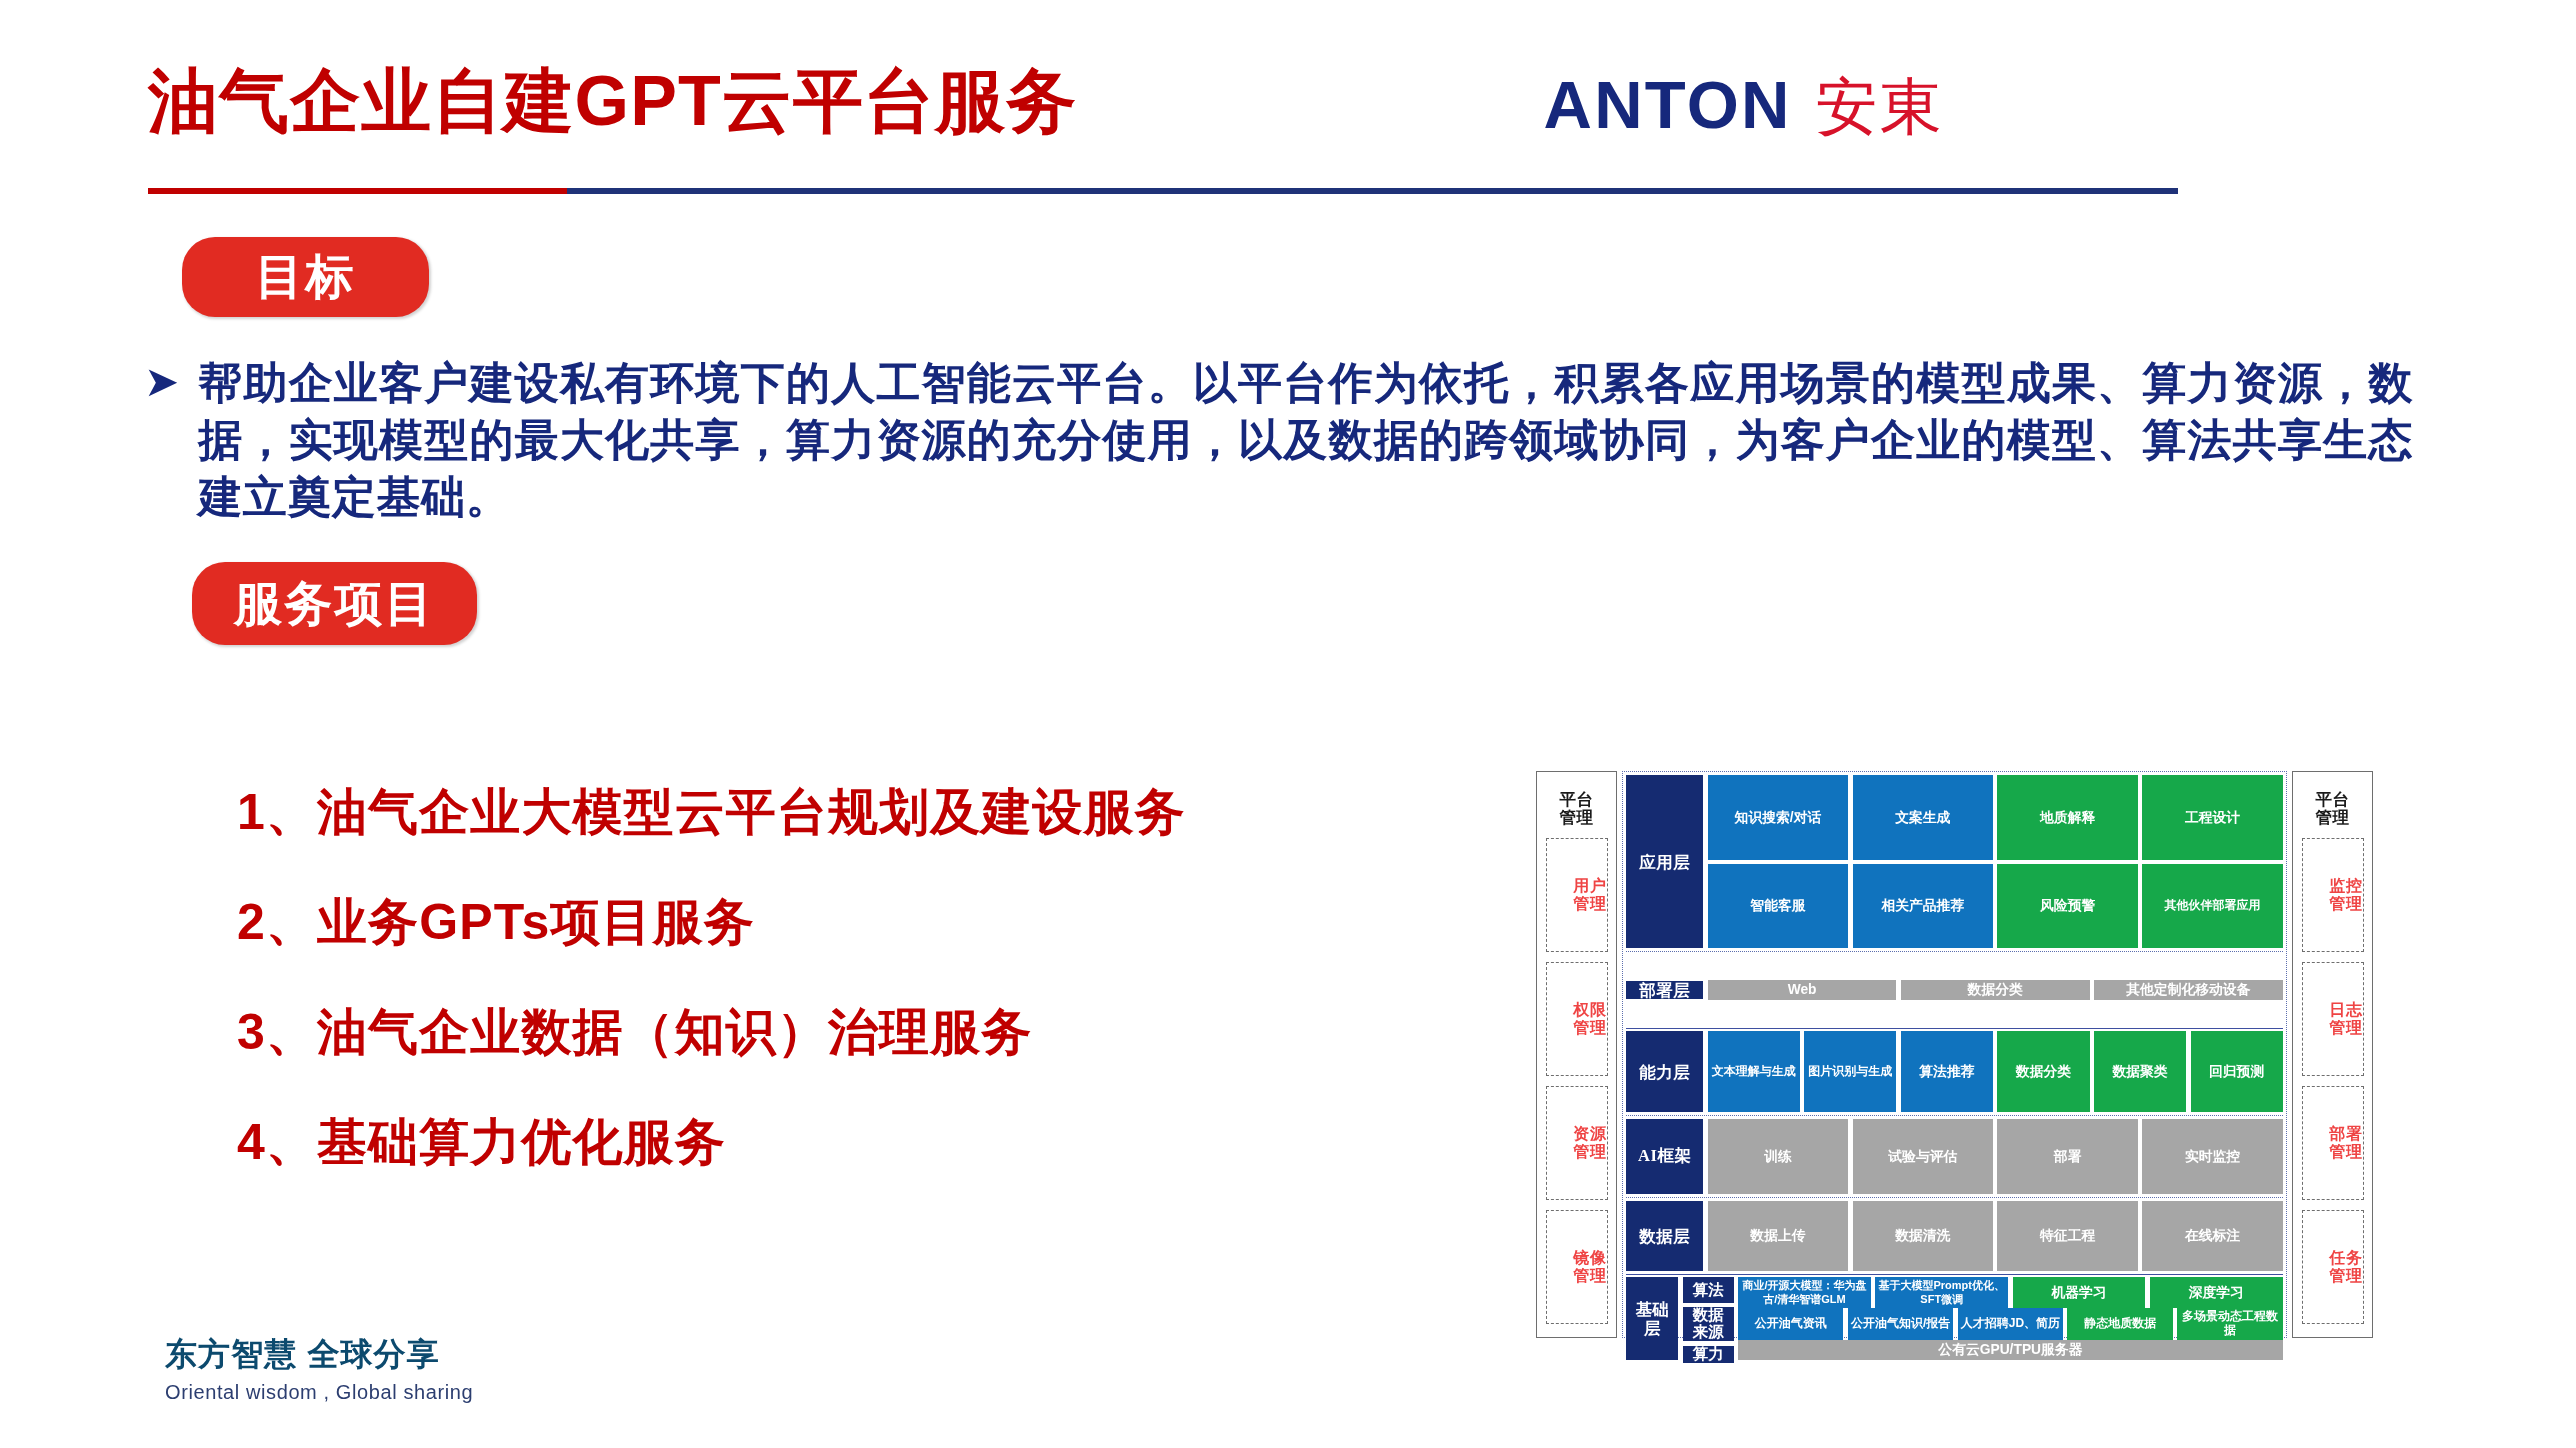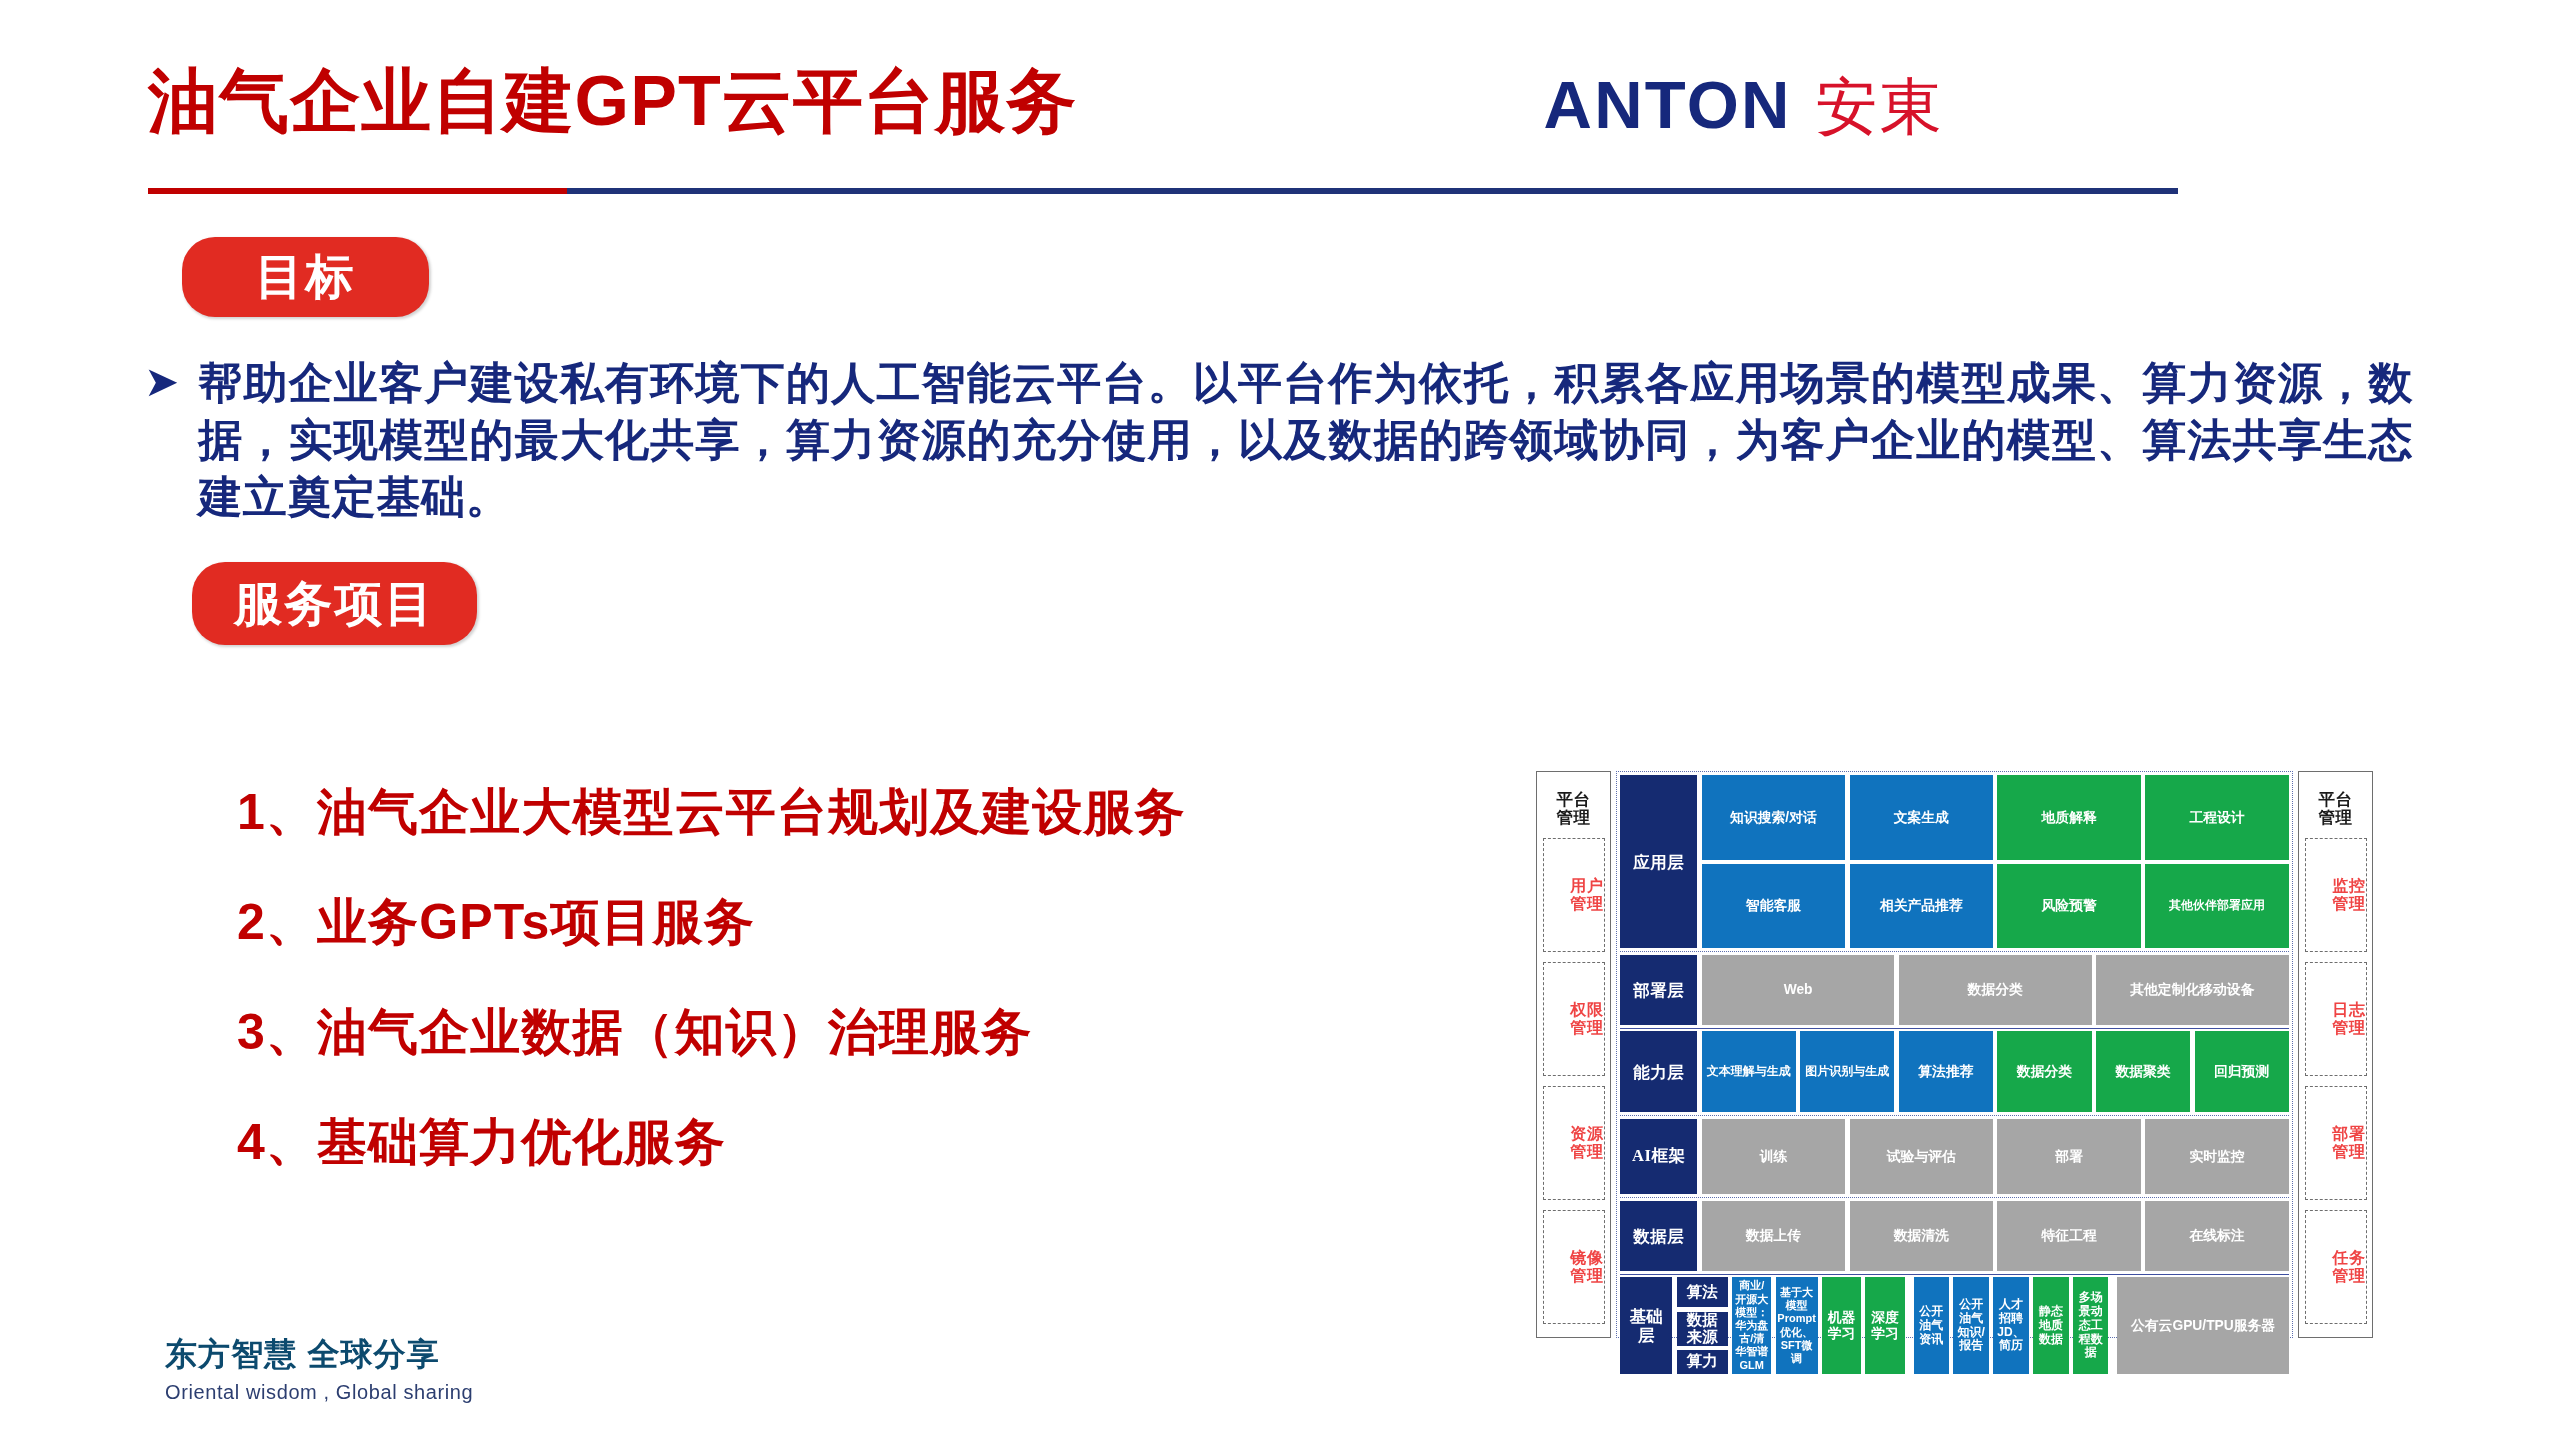--- a/index.html
+++ b/index.html
@@ -116,21 +116,21 @@
     font-size:16.5px;font-weight:bold;line-height:1.12;text-align:center;
   }
   .found-subcol{flex:0 0 51px;display:flex;flex-direction:column;gap:4.4px;}
   .found-sub{
     background:#152B71;color:#FFFFFF;display:flex;align-items:center;justify-content:center;
     font-size:15.4px;font-weight:bold;line-height:1.1;text-align:center;
   }
   .found-sub.s1{flex:0 0 31%;}
   .found-sub.s2{flex:0 0 35%;}
   .found-sub.s3{flex:1 1 auto;}
-  .found-body{flex:1 1 auto;display:flex;flex-direction:row;gap:9px;justify-content:space-between;}
+  .found-body{flex:1 1 auto;display:flex;flex-direction:column;gap:0;justify-content:space-between;}
   .found-body .tile-row.r1{flex:0 0 31%;}
   .found-body .tile-row.r2{flex:0 0 35%;}
   .found-body .tile-row.r3{flex:1 1 auto;}
 </style>
 </head>
 <body>
 
 <div id="slide-header">
   <div id="page-title">油气企业自建GPT云平台服务</div>
   <div id="title-rule">
@@ -217,21 +217,21 @@
         </div>
         <div class="tile-row">
           <div class="tile blue">智能客服</div>
           <div class="tile blue">相关产品推荐</div>
           <div class="tile green">风险预警</div>
           <div class="tile green mini">其他伙伴部署应用</div>
         </div>
       </div>
     </div>
 
-    <div class="layer-row sep-solid" style="flex:0 0 12.5%;">
+    <div class="layer-row sep-solid" style="flex:0 0 12.5%;align-items:center;">
       <div class="layer-label">部署层</div>
       <div class="tiles">
         <div class="tile-row">
           <div class="tile gray">Web</div>
           <div class="tile gray">数据分类</div>
           <div class="tile gray">其他定制化移动设备</div>
         </div>
       </div>
     </div>
 

